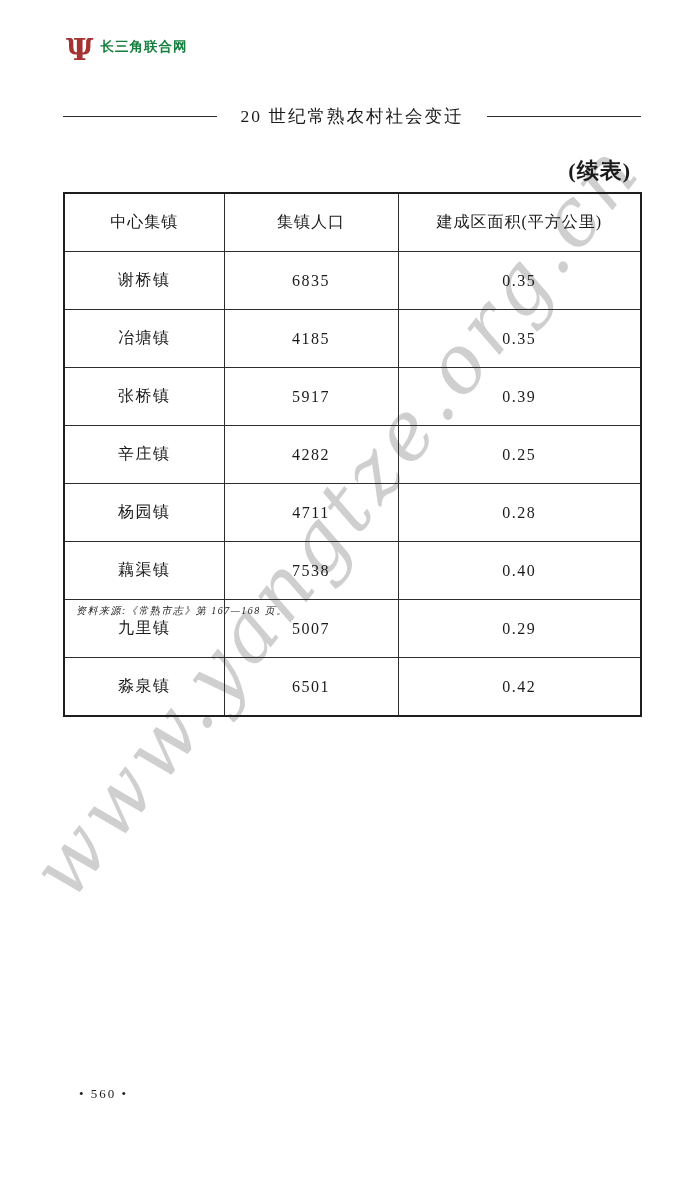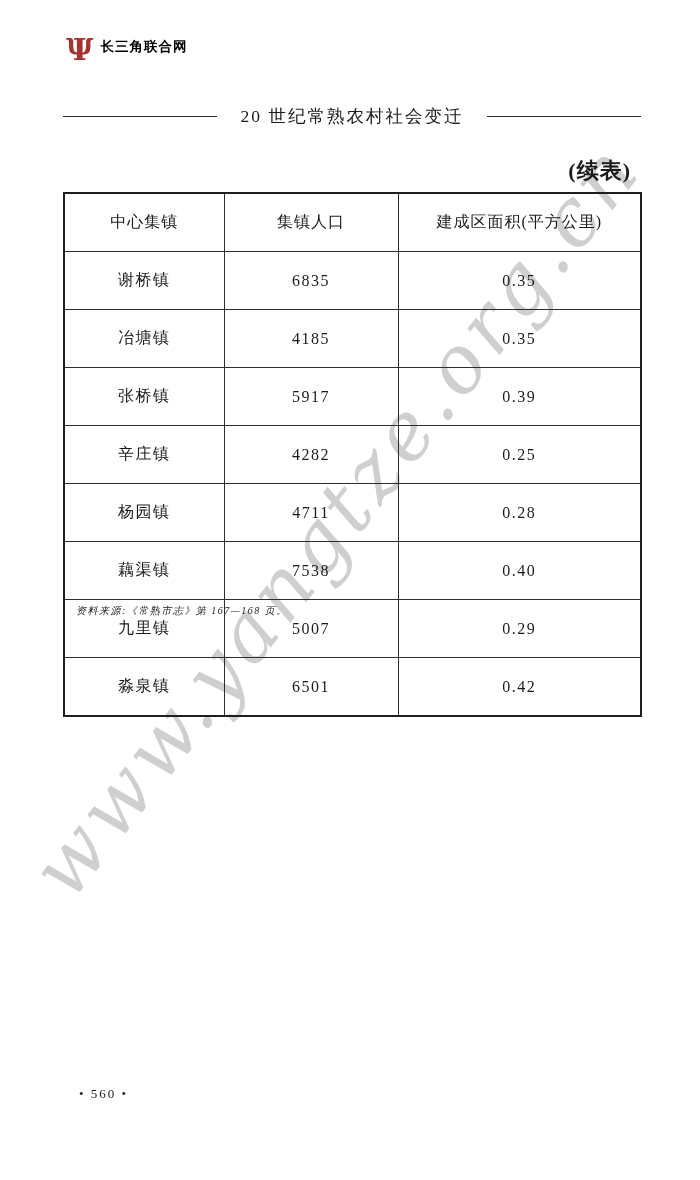--- a/index.html
+++ b/index.html
@@ -50,21 +50,21 @@
     font-size: 30px;
     line-height: 28px;
     font-weight: 700;
     color: #a43331;
   }
   .logo-text {
     font-family: "Liberation Sans", "DejaVu Sans", sans-serif;
     font-size: 13.5px;
     font-weight: 700;
     letter-spacing: 1px;
-    color: #000000;
+    color: #15803d;
     margin-top: -6px;
   }
 
   
   .running-head {
     position: absolute;
     left: 63px;
     width: 578px;
     top: 104px;
     display: flex;

